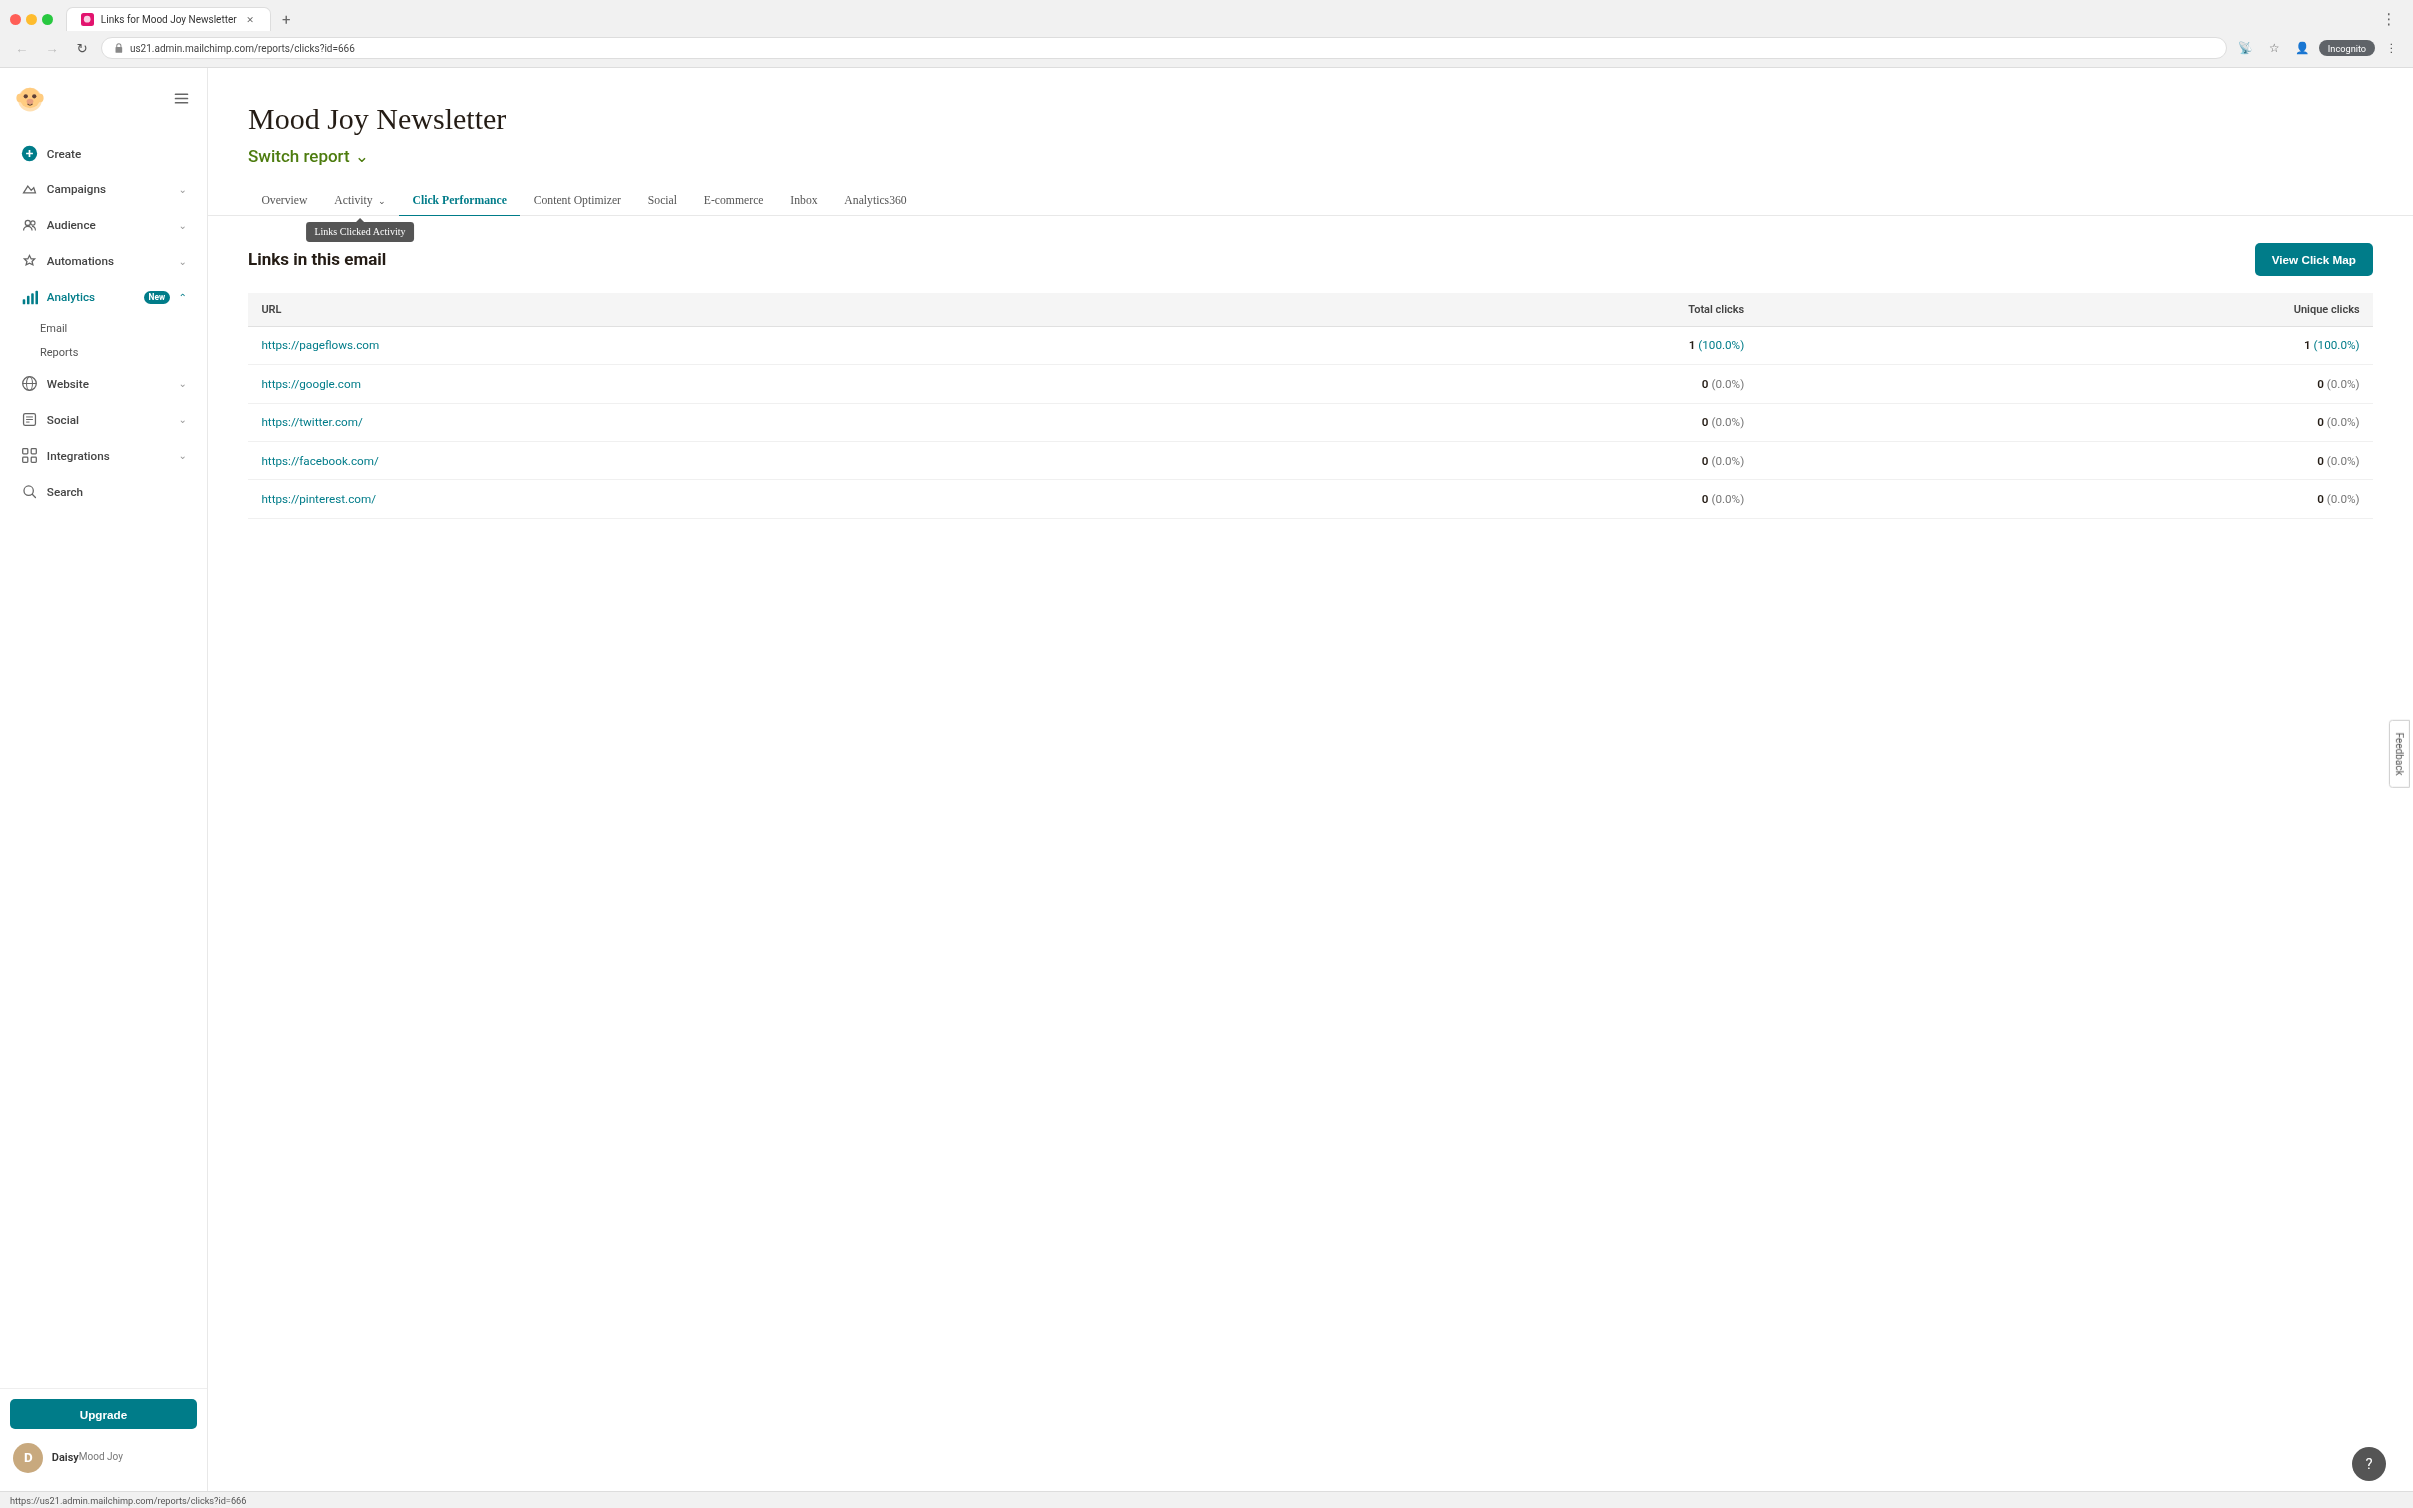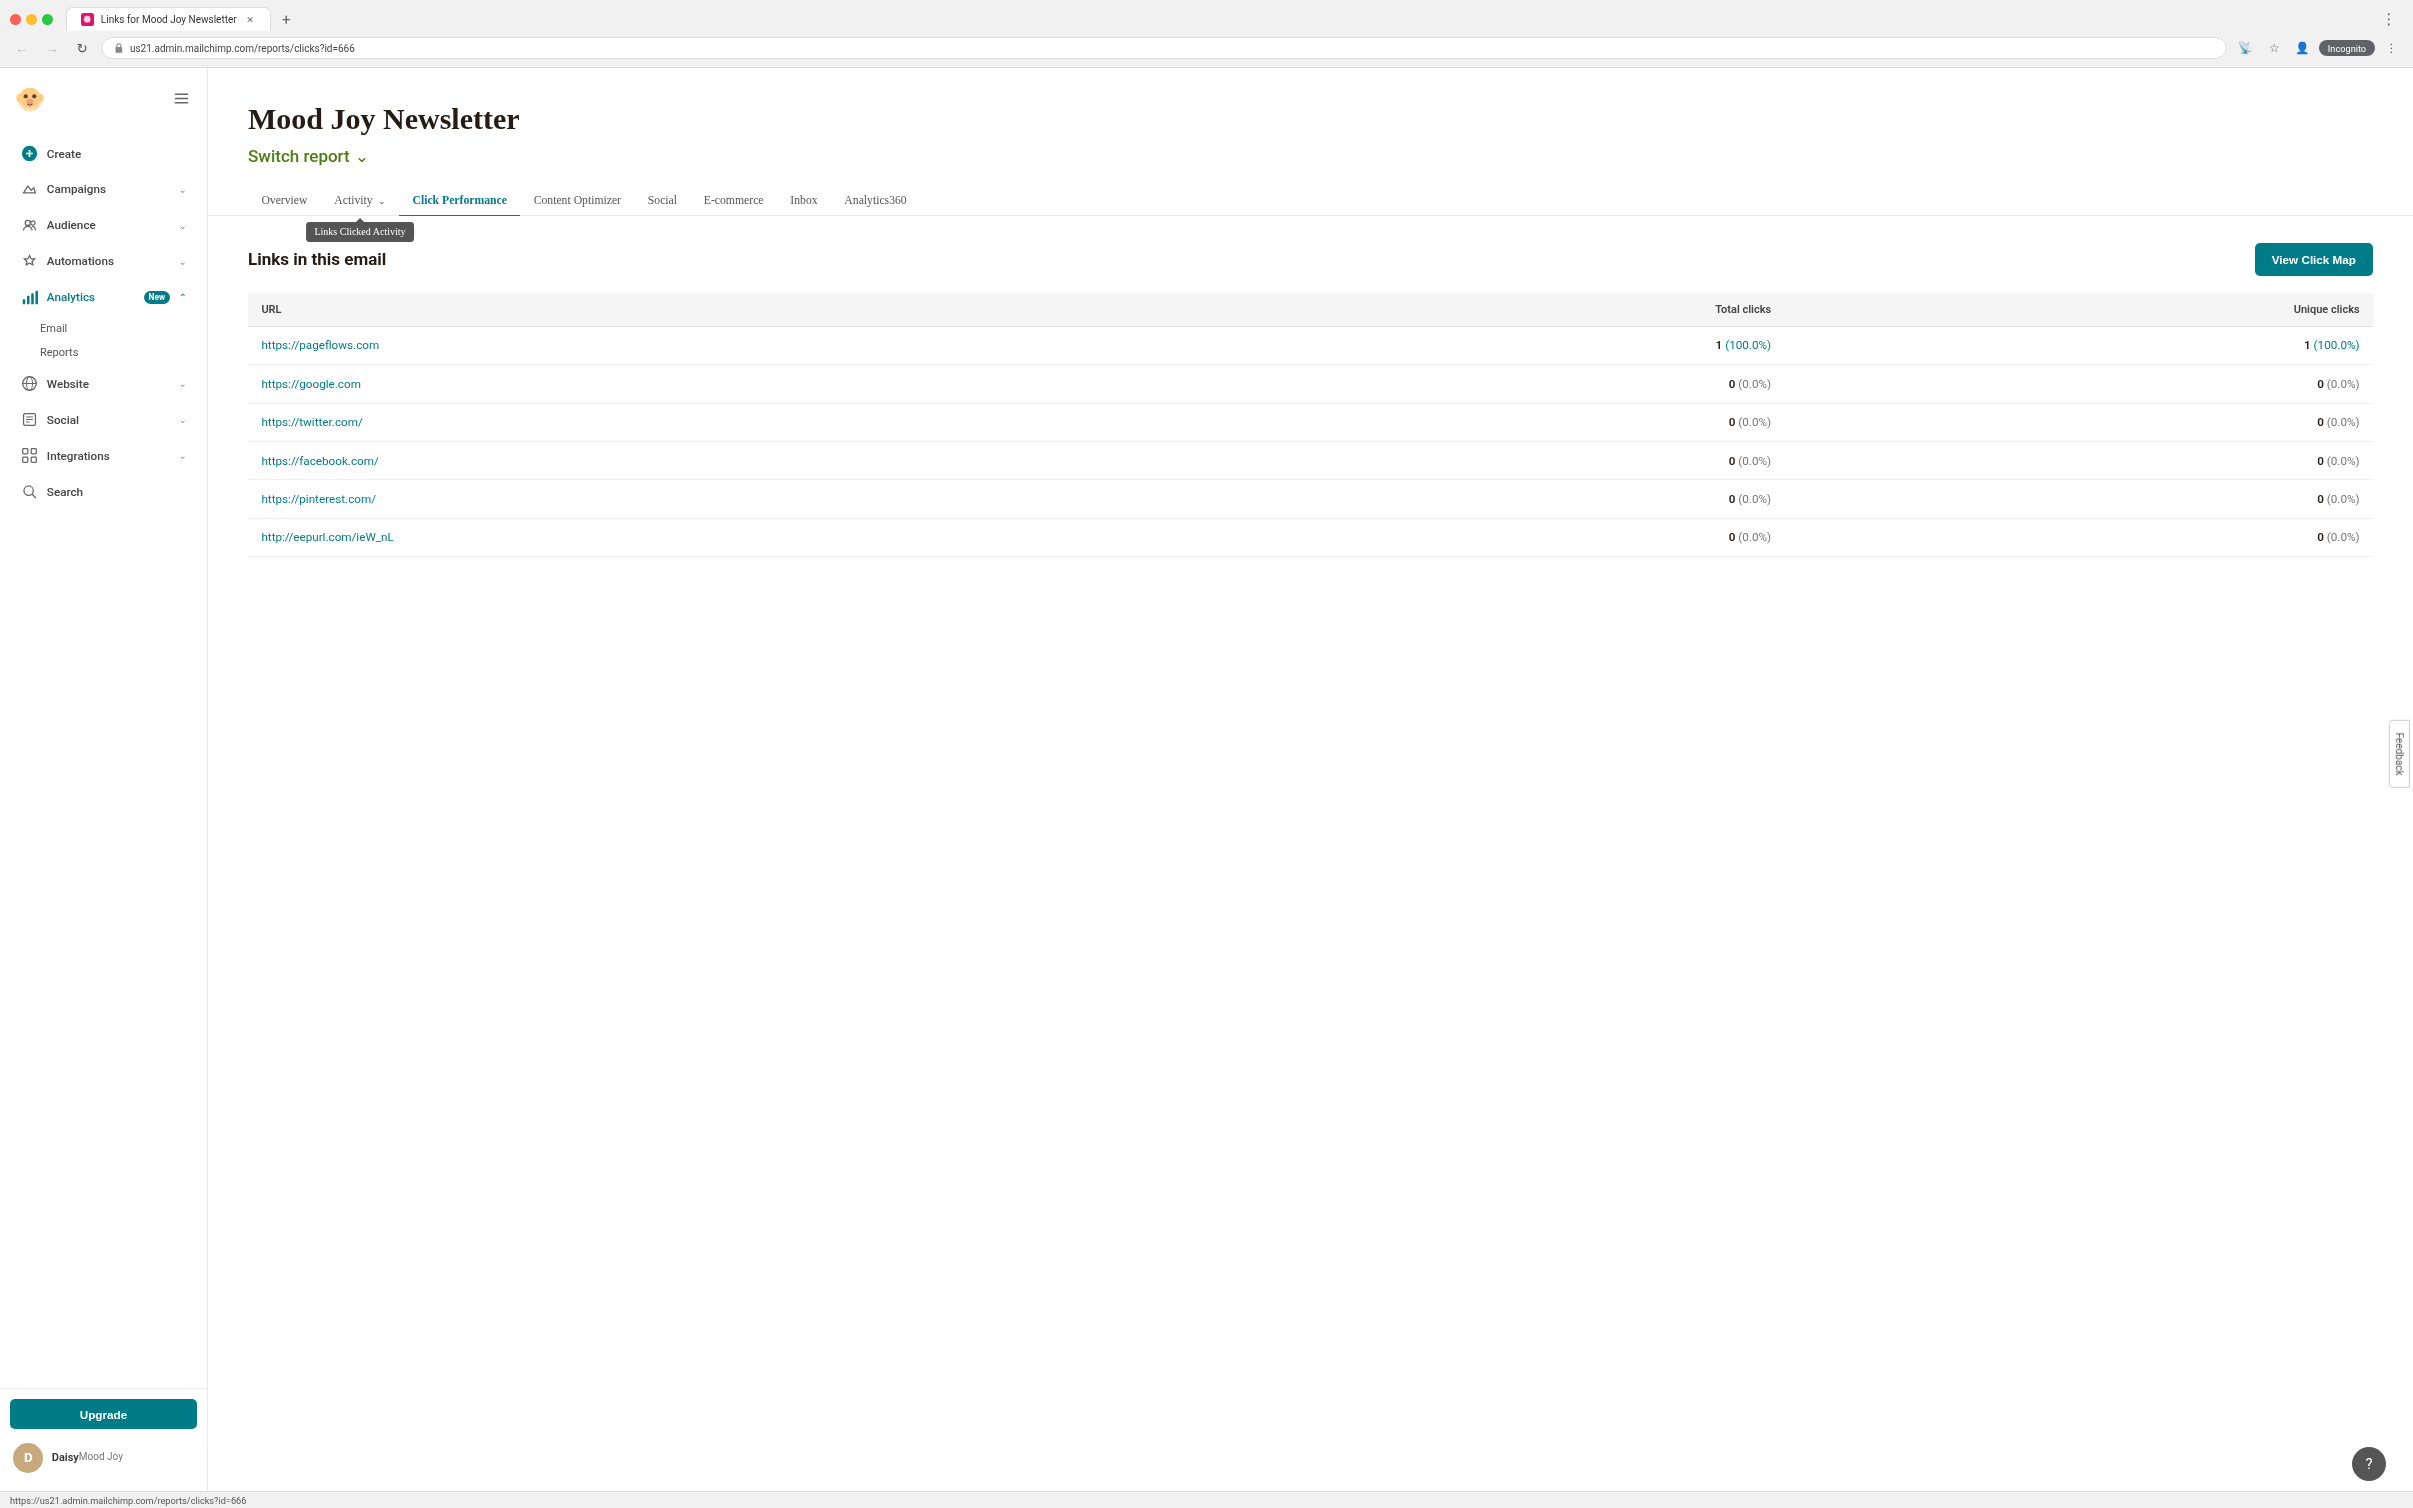--- a/index.html
+++ b/index.html
@@ -49,21 +49,21 @@
     .upgrade-btn { background: #007c89; color: #fff; border: none; border-radius: 5px; padding: 8.4px; width: 100%; font-size: 11.7px; font-weight: 600; cursor: pointer; text-align: center; }
     .user-info { display: flex; align-items: center; gap: 8.4px; padding: 8.4px 3.4px; margin-top: 5px; }
     .user-avatar { width: 30px; height: 30px; background: #c8a97e; border-radius: 50%; display: flex; align-items: center; justify-content: center; font-size: 13.4px; font-weight: 700; color: #fff; flex-shrink: 0; }
     .user-details { display: flex; }
     .user-name { font-size: 11px; font-weight: 600; color: #333; }
     .user-org { font-size: 10px; color: #777; }
 
     
     .main-content { flex: 1; overflow-y: auto; background: #fff; }
     .page-header { padding: 34px 40px 0; }
-    .page-title { font-size: 30px; font-weight: 700; color: #241c15; font-family: 'Georgia', serif; margin-bottom: 10px; }
+    .page-title { font-size: 30px; font-weight: 400; color: #241c15; font-family: 'Georgia', serif; margin-bottom: 10px; }
     .switch-report-btn { display: flex; align-items: flex-start; gap: 5px; color: #4d7c0f; font-size: 17px; cursor: pointer; font-weight: 500; }
 
     
     .tabs-bar { display: flex; align-items: center; padding: 20px 40px 0; border-bottom: 1.7px solid #e8e8e8; gap: 0; position: relative; font-family: Liberation Serif, serif; }
     .tab-item { padding: 8.4px 13.4px; font-size: 11.7px; color: #555; cursor: pointer; border-bottom: 1.7px solid transparent; margin-bottom: -1.7px; white-space: nowrap; position: relative; }
     .tab-item.active { color: #007c89; border-bottom-color: #007c89; font-weight: 600; }
     .tab-item .tab-dropdown-icon { font-size: 9.2px; margin-left: 2.5px; }
 
     
     .tooltip-container { position: relative; }
@@ -372,25 +372,20 @@
             <tr>
               <td><a href="#" class="link-url">https://facebook.com/</a></td>
               <td class="total-clicks"><span class="click-count">0</span><span class="click-pct">  (0.0%)</span></td>
               <td class="unique-clicks"><span class="click-count">0</span><span class="click-pct">  (0.0%)</span></td>
             </tr>
             <tr>
               <td><a href="#" class="link-url">https://pinterest.com/</a></td>
               <td class="total-clicks"><span class="click-count">0</span><span class="click-pct">  (0.0%)</span></td>
               <td class="unique-clicks"><span class="click-count">0</span><span class="click-pct">  (0.0%)</span></td>
             </tr>
-            <tr>
-              <td><a href="#" class="link-url">http://eepurl.com/ieW_nL</a></td>
-              <td class="total-clicks"><span class="click-count">0</span><span class="click-pct">  (0.0%)</span></td>
-              <td class="unique-clicks"><span class="click-count">0</span><span class="click-pct">  (0.0%)</span></td>
-            </tr>
           </tbody>
       </table>
     </div>
   </div>
 </div>
 
 <div class="feedback-tab" style="position:fixed; right:-20px; top:50%; transform:translateY(-50%) rotate(90deg); transform-origin:center center; background:#fff; border:0.8px solid #ccc; padding:4.2px 11.7px; font-size:10px; color:#555; cursor:pointer; z-index:200;">
   <span>Feedback</span>
 </div>
 

